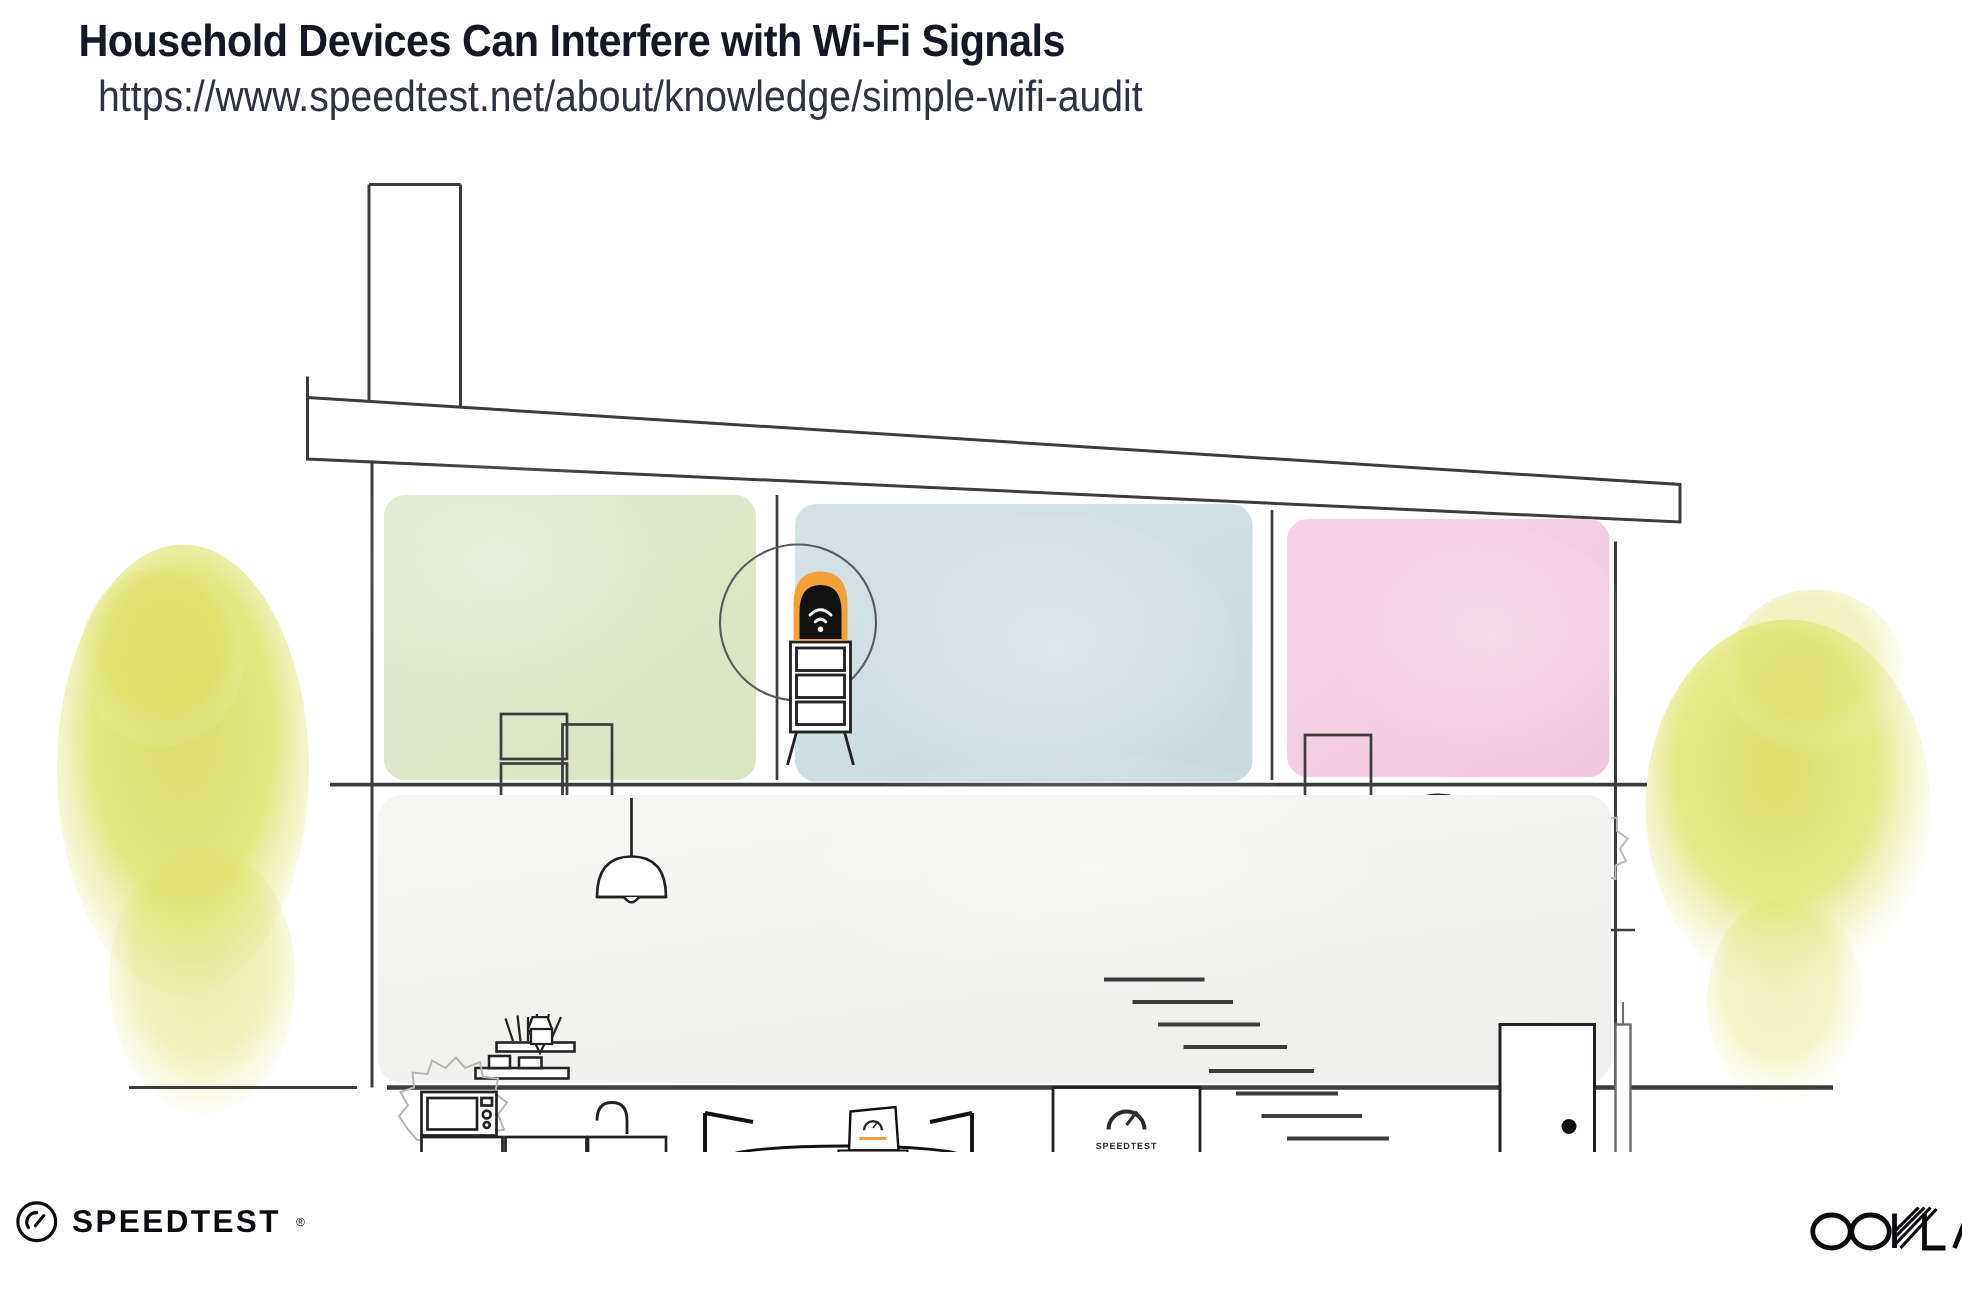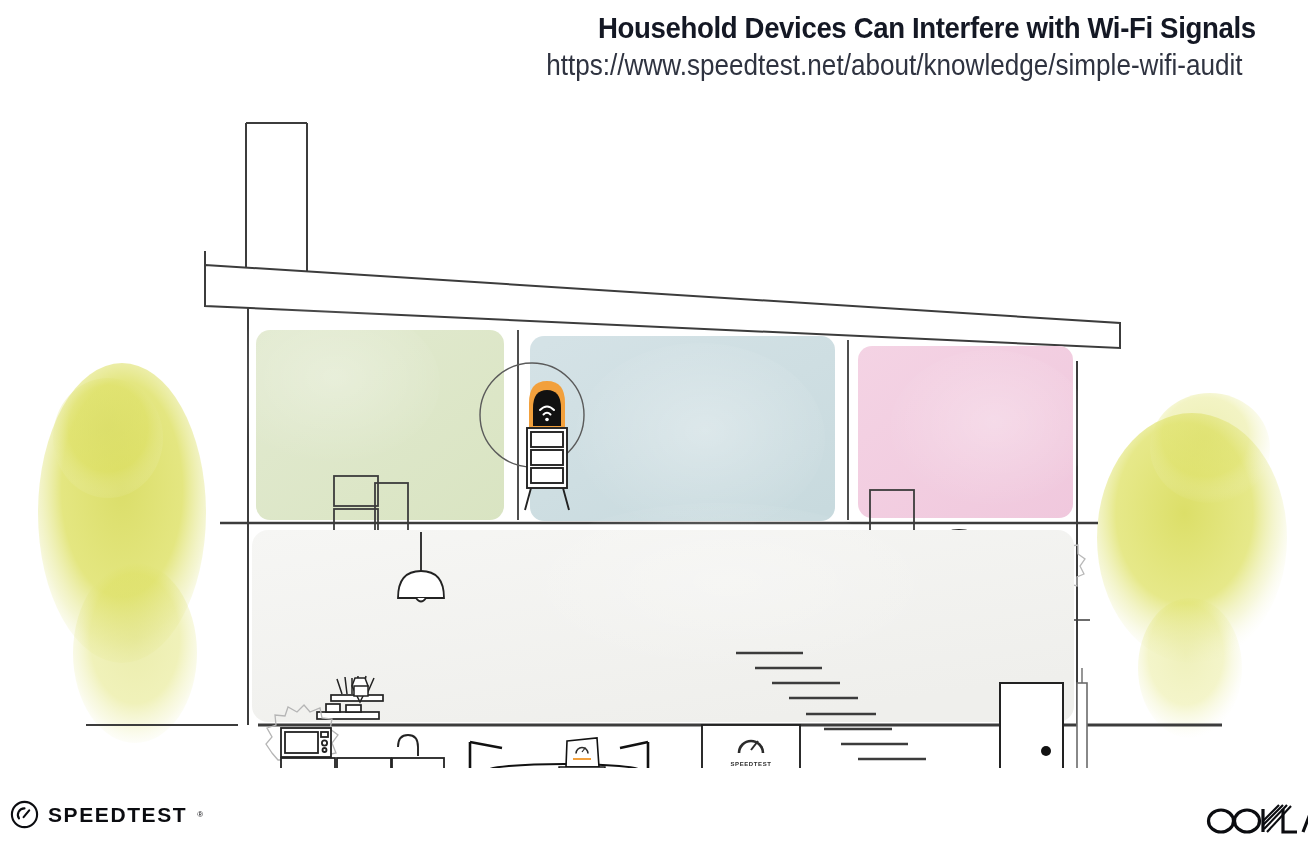--- a/index.html
+++ b/index.html
@@ -1,21 +1,21 @@
 <!DOCTYPE html>
 <html><head>
 <meta charset="utf-8">
 <style>
   html,body{margin:0;padding:0;background:#ffffff;}
   body{width:1308px;height:861px;position:relative;overflow:hidden;
        font-family:"Liberation Sans",sans-serif;}
   .stage{position:absolute;inset:0;width:1308px;height:861px;}
 
   
-  .header{position:absolute;left:0;top:0;width:1308px;text-align:right;}
+  .header{position:absolute;left:0;top:0;width:1308px;text-align:left;}
   .title{font-family:"Liberation Sans",sans-serif;font-weight:700;
          font-size:30px;letter-spacing:-0.4px;color:#141824;
          margin:10px 0 0 0;line-height:36px;transform:scaleX(.92);}
   .url{font-family:"Liberation Sans",sans-serif;font-weight:400;
        font-size:29px;color:#2f3340;line-height:34px;margin-top:2px;
        transform:scaleX(.90);}
 
   
   .illus{position:absolute;left:0;top:108px;width:1308px;height:660px;}
   .illus svg{display:block;}

